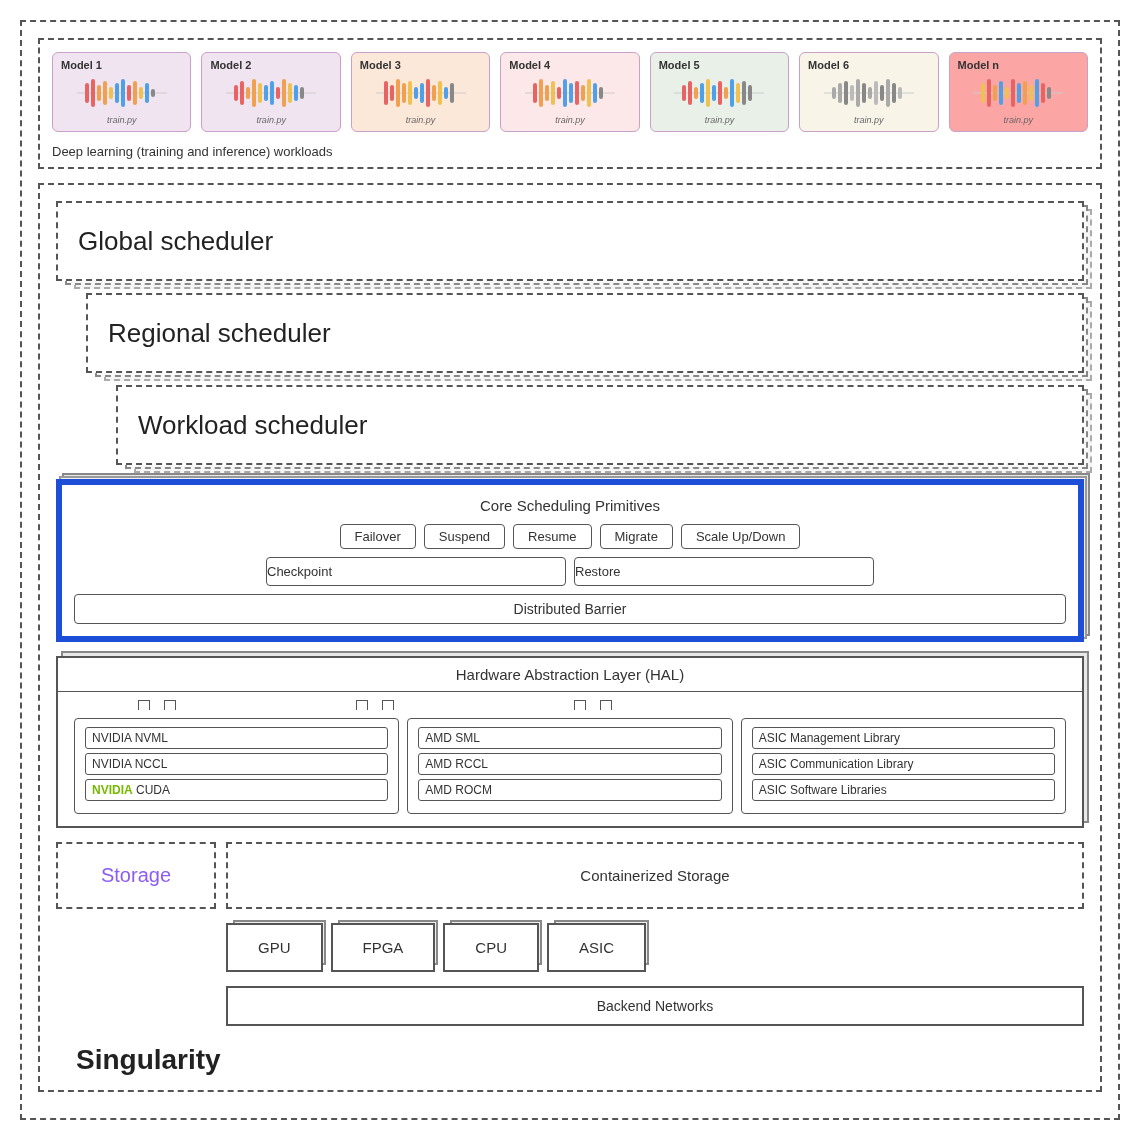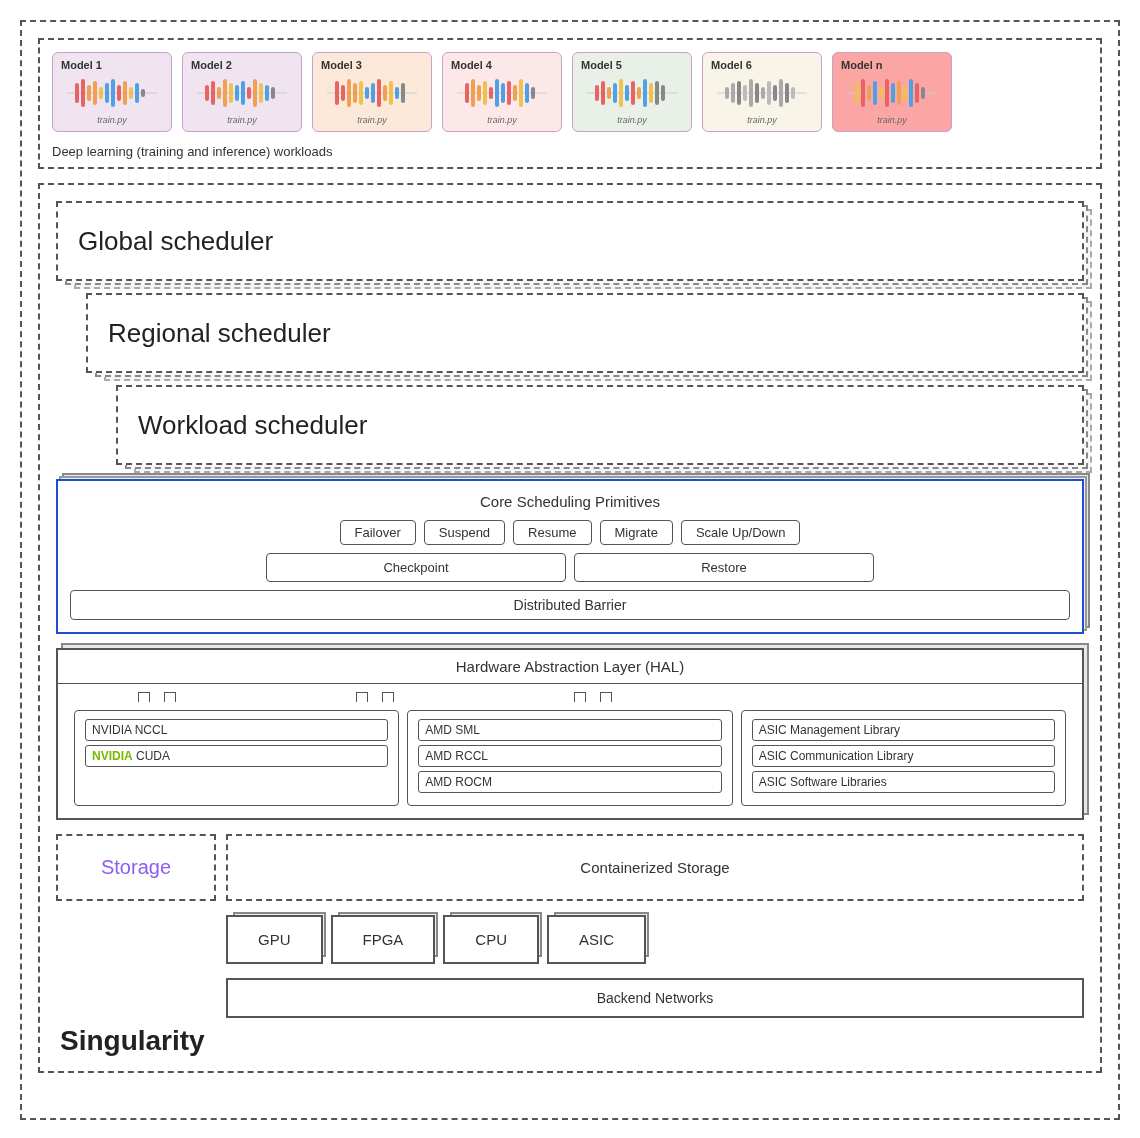--- a/index.html
+++ b/index.html
@@ -35,21 +35,21 @@
     }
 
     .model-card {
       border: 1.5px solid #c9a0c9;
       background: #f5edf5;
       border-radius: 6px;
       padding: 6px 8px;
       display: flex;
       flex-direction: column;
       align-items: center;
-      width: 120px;
+      width: 140px;
       min-height: 80px;
     }
 
     .model-title {
       font-size: 11px;
       font-weight: bold;
       color: #333;
       margin-bottom: 4px;
       align-self: flex-start;
     }
@@ -74,21 +74,21 @@
 
     
     .main-section {
       border: 2px dashed #555;
       padding: 16px;
       position: relative;
     }
 
     
     .core-scheduling {
-      border: 2px solid #1d4ed8;
+      border: 6px solid #1d4ed8;
       background: #fff;
       padding: 12px 12px;
       margin-bottom: 14px;
       position: relative;
     }
 
     .core-title {
       text-align: center;
       font-size: 15px;
       color: #333;
@@ -118,21 +118,21 @@
       margin-bottom: 8px;
     }
 
     .checkpoint-box {
       border: 1.5px solid #555;
       border-radius: 4px;
       padding: 6px 0;
       font-size: 13px;
       background: #fff;
       color: #333;
-      text-align: center;
+      text-align: left;
       flex: 1;
       max-width: 300px;
     }
 
     .distributed-barrier {
       border: 1.5px solid #555;
       border-radius: 4px;
       padding: 6px 0;
       font-size: 14px;
       background: #fff;
@@ -260,21 +260,21 @@
       padding: 10px;
       text-align: center;
       font-size: 14px;
       color: #333;
     }
 
     
     .singularity-label {
       position: absolute;
       bottom: 14px;
-      left: 20px;
+      left: 36px;
       font-size: 28px;
       font-weight: bold;
       color: #222;
     }
 
     
     .core-3d-wrapper {
       position: relative;
       margin-bottom: 14px;
     }
@@ -524,20 +524,21 @@
             <div class="hal-connector"></div>
           </div>
           <div style="display:flex; gap:14px;">
             <div class="hal-connector"></div>
             <div class="hal-connector"></div>
           </div>
         </div>
         <div class="hal-libraries">
 
           <div class="hal-lib-box">
+            <div class="hal-lib-item">NVIDIA NVML</div>
             <div class="hal-lib-item">NVIDIA NCCL</div>
             <div class="hal-lib-item">
               <span style="color:#76b900; font-weight:bold;">NVIDIA</span> CUDA
             </div>
           </div>
 
           <div class="hal-lib-box">
             <div class="hal-lib-item">AMD SML</div>
             <div class="hal-lib-item">AMD RCCL</div>
             <div class="hal-lib-item">AMD ROCM</div>
@@ -557,20 +558,20 @@
       <div class="compute-box">Containerized Storage</div>
     </div>
 
     <div class="hardware-row">
       <div class="hw-box">GPU</div>
       <div class="hw-box">FPGA</div>
       <div class="hw-box">CPU</div>
       <div class="hw-box">ASIC</div>
     </div>
 
-    <div style="padding-left: 170px; margin-bottom: 37px;">
+    <div style="padding-left: 170px; margin-bottom: 48px;">
       <div class="backend-networks">Backend Networks</div>
     </div>
 
     <div class="singularity-label">Singularity</div>
 
   </div>
 </div>
 
 </body></html>

